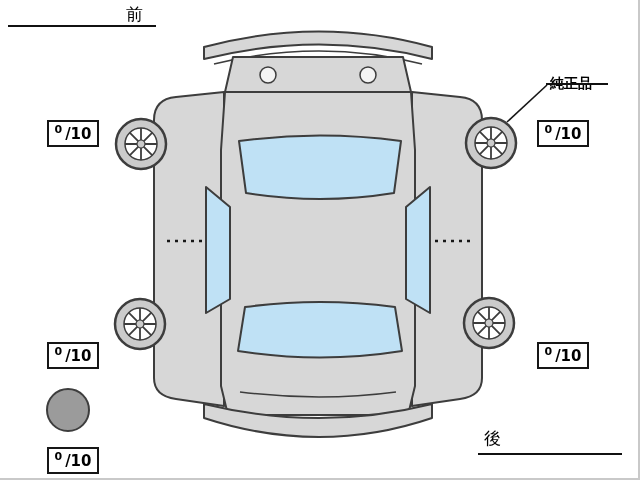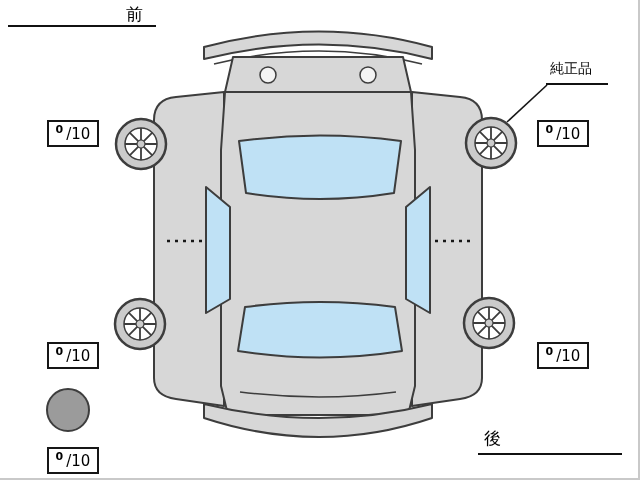--- a/index.html
+++ b/index.html
@@ -21,34 +21,34 @@
   .spokes{fill:none;stroke:var(--outline);stroke-width:1.8;}
   .hub{fill:var(--wheel-fill);stroke:var(--outline);stroke-width:1.2;}
   .dots{stroke:#161616;stroke-width:2.6;stroke-dasharray:3 5;}
   .lead{stroke:#161616;stroke-width:1.6;}
   .spare{fill:var(--spare-tire-fill);stroke:var(--outline);stroke-width:2;}
 
   
   .txt{position:absolute;color:#000;white-space:nowrap;line-height:1.1;}
   .lbl-front{left:126px;top:5px;font-size:17px;letter-spacing:1px;}
   .lbl-rear{left:484px;top:429px;font-size:17px;letter-spacing:1px;}
-  .lbl-genuine{left:550px;top:61px;font-size:14px;font-weight:normal;}
+  .lbl-genuine{left:550px;top:76px;font-size:14px;font-weight:bold;}
   .rule{position:absolute;border-top:2px solid #111;height:0;}
   .rule-front{left:8px;top:25px;width:148px;}
   .rule-rear{left:478px;top:453px;width:144px;}
   .rule-genuine{left:546px;top:83px;width:62px;}
 
   
   .score-box{
     position:absolute;width:52px;height:27px;background:#fff;
     border:2px solid #161616;box-sizing:border-box;
     display:flex;align-items:center;justify-content:center;gap:3px;
   }
   .score-num{font-size:11px;font-weight:bold;transform:translateY(-4px);}
-  .score-den{font-size:15px;font-weight:normal;}
+  .score-den{font-size:15px;font-weight:bold;}
   .sb-fl{left:47px;top:120px;}
   .sb-fr{left:537px;top:120px;}
   .sb-rl{left:47px;top:342px;}
   .sb-rr{left:537px;top:342px;}
   .sb-sp{left:47px;top:447px;}
 </style>
 </head>
 <body>
 
 <div class="stage">

